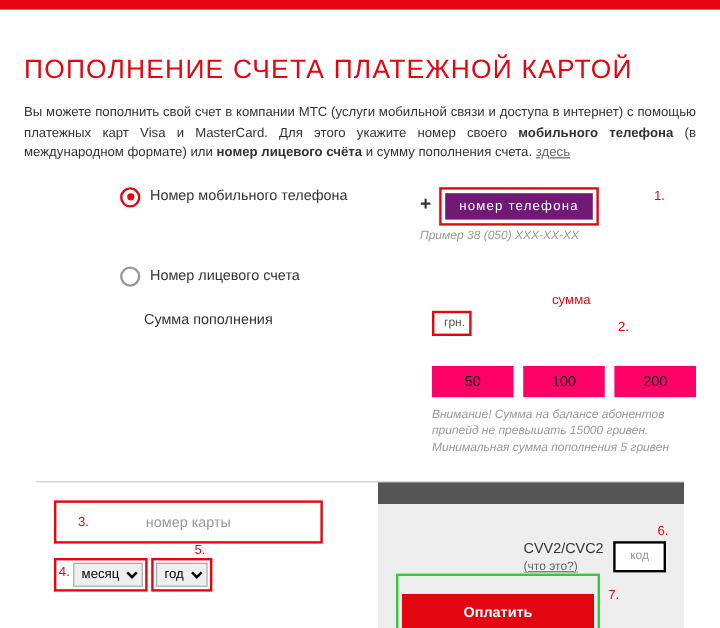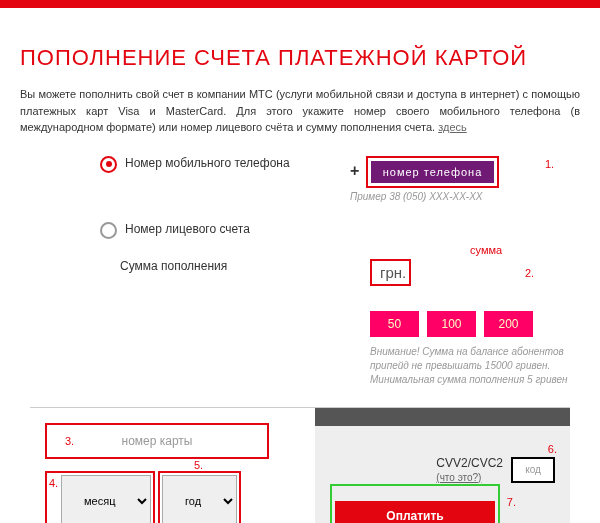--- a/index.html
+++ b/index.html
@@ -1,47 +1,47 @@
 <!DOCTYPE html>
 <html><head>
 <meta charset="utf-8">
 <style>
 body{margin:0;padding:0;font-family:Arial,sans-serif;color:#333;background:#fff;width:600px}
 .topbar{height:8px;background:#e30611}
 .content{padding:15px 20px}
 h1{color:#e30611;font-weight:400;font-size:22px;letter-spacing:1px;margin:22px 0 15px}
 .intro{font-size:11px;text-align:justify;line-height:1.5}
-.intro b{font-weight:400}
+.intro b{font-weight:700}
 .intro a{color:#666;text-decoration:underline}
 .form{margin-top:20px;font-size:12px}
 .row{display:flex;margin-bottom:20px}
 .left{width:250px;padding-left:80px;display:flex;align-items:flex-start;gap:8px}
 .right{flex:1;position:relative}
 .radio{width:13px;height:13px;border-radius:50%;border:2px solid #999;display:inline-flex;align-items:center;justify-content:center}
 .radio.sel{border-color:#e30611}
 .radio.sel::after{content:"";width:6px;height:6px;background:#e30611;border-radius:50%}
 .plus{font-weight:700;font-size:16px;margin-right:3px}
 .phone{display:inline-block;background:#701a75;color:#fff;padding:5px 12px;font-size:11px;letter-spacing:1px}
 .redbox{border:2px solid #e30611;display:inline-flex;align-items:center;padding:3px}
 .hint{font-size:10px;color:#999;font-style:italic;margin-top:3px}
 .anno{position:absolute;color:#e30611;font-size:11px}
 .amt{width:60px;height:28px;border:1px solid #ccc;text-align:center;font-size:14px}
-.grn{font-size:15px;color:#555;margin-left:5px}
+.grn{font-size:10px;color:#555;margin-left:5px}
 .chips{margin-top:25px;display:flex;gap:8px}
-.chip{background:#f06;color:#fef9c3;width:49px;height:26px;display:flex;align-items:center;justify-content:center;font-size:12px}
+.chip{background:#f06;color:#0f172a;width:68px;height:26px;display:flex;align-items:center;justify-content:center;font-size:12px}
 .warn{font-size:10px;color:#999;font-style:italic;margin-top:8px;max-width:220px;line-height:1.4}
 .paybox{margin:20px 10px 0;display:flex;border-top:1px solid #ccc}
 .payL{width:270px;padding:15px 0 15px 15px}
 .payR{flex:1;background:#eee;padding:15px;position:relative}
 .mag{height:18px;background:#555;margin:-15px -15px 30px}
 .cardlbl{font-size:12px;margin-bottom:10px}
 .cardnum{border:2px solid #e30611;height:32px;width:220px;display:flex;align-items:center;justify-content:center;color:#999;font-size:12px;position:relative}
 .sels{margin-top:12px;display:flex;gap:3px}
 .sel-wrap{border:2px solid #e30611;display:flex;align-items:center;position:relative;padding:2px}
-select{border:1px solid #aaa;font-size:11px;padding:18px}
+select{border:1px solid #aaa;font-size:11px;padding:2px}
 .cvv-row{display:flex;align-items:center;justify-content:flex-end;gap:8px;font-size:12px}
 .cvv-in{border:2px solid #000;width:40px;height:22px;display:flex;align-items:center;justify-content:center;font-size:10px;background:#fff;color:#999;position:relative}
 .paybtn{background:#e30611;color:#fff;width:160px;height:30px;display:flex;align-items:center;justify-content:center;font-size:12px;font-weight:700;margin-top:12px}
 .gbox{border:2px solid #3c3;padding:3px;display:inline-block;position:relative}
 .small{font-size:10px;color:#666;text-decoration:underline}
 .n{position:absolute;color:#e30611;font-size:11px;font-weight:400}
 </style>
 </head>
 <body>
 

